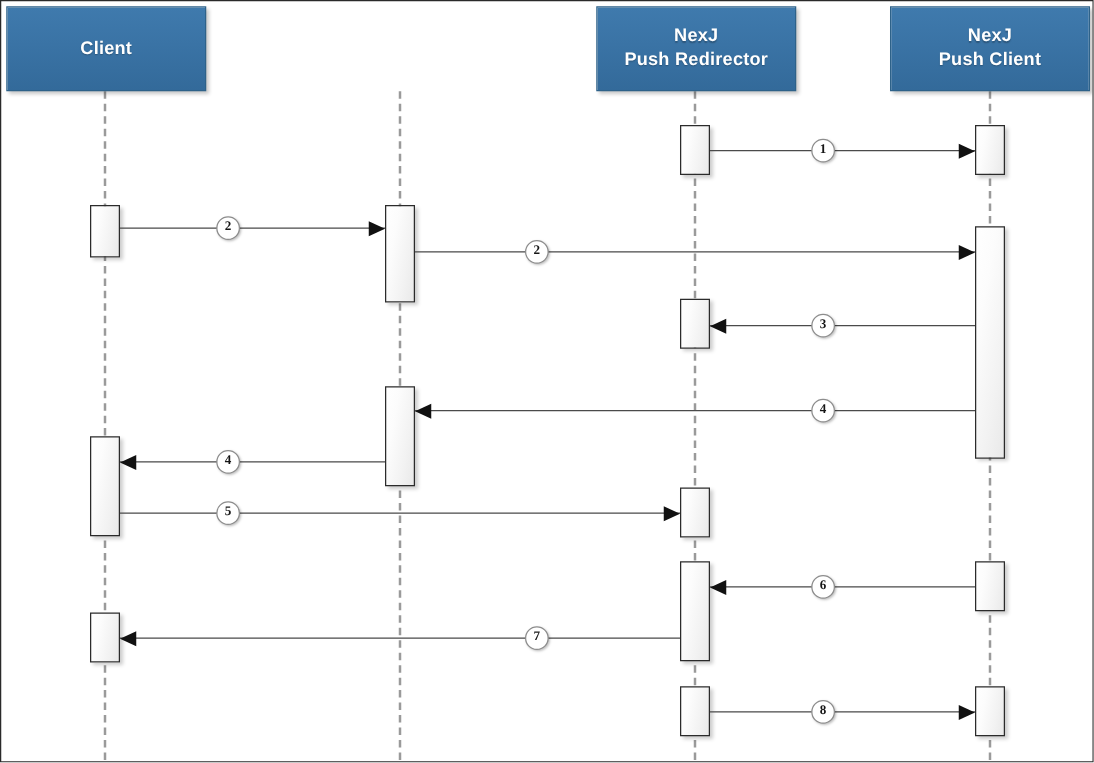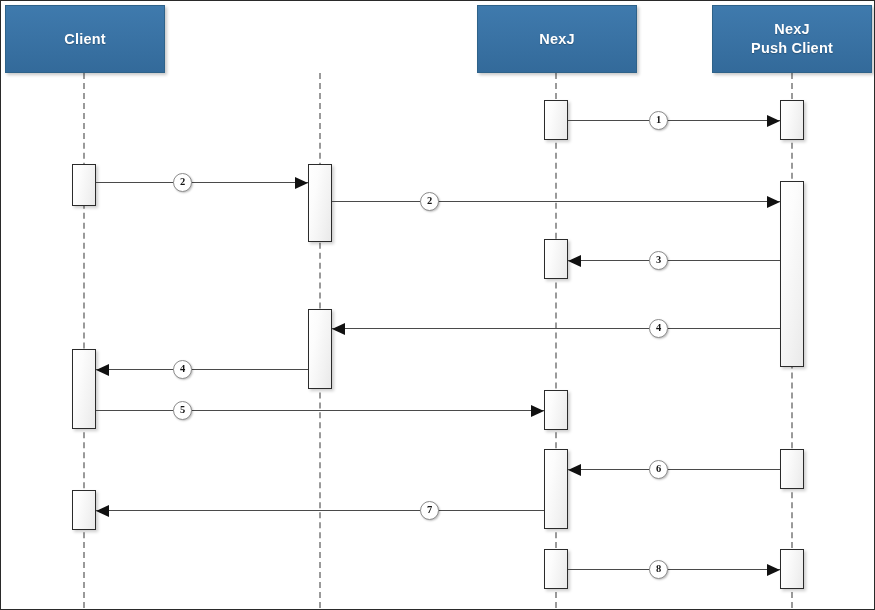--- a/index.html
+++ b/index.html
@@ -100,20 +100,21 @@
       <div class="lifeline" style="left: 554px; top: 72px; height: 535px;"></div>
       <div class="lifeline" style="left: 790px; top: 72px; height: 535px;"></div>
       <div class="participant" style="left: 4px; top: 4px; width: 160px; height: 68px;">
         <div>
           <span class="plabel">Client</span>
         </div>
       </div>
       <div class="participant" style="left: 476px; top: 4px; width: 160px; height: 68px;">
         <div>
           <span class="plabel">NexJ</span>
+          <span class="plabel">Push Redirector</span>
         </div>
       </div>
       <div class="participant" style="left: 711px; top: 4px; width: 160px; height: 68px;">
         <div>
           <span class="plabel">NexJ</span>
           <span class="plabel">Push Client</span>
         </div>
       </div>
       <div class="activation" style="left: 543px; top: 99px; height: 40px;"></div>
       <div class="activation" style="left: 779px; top: 99px; height: 40px;"></div>

